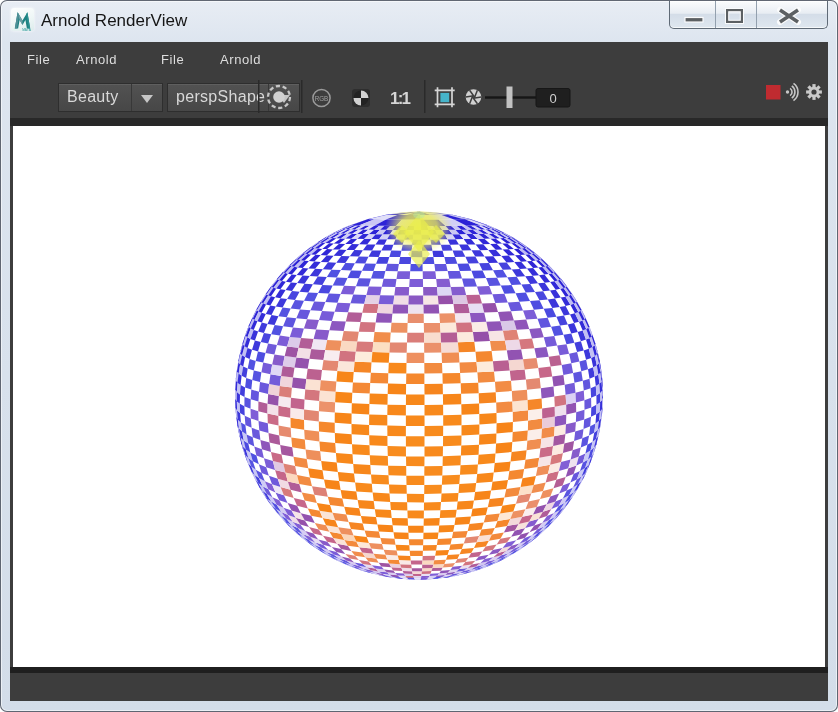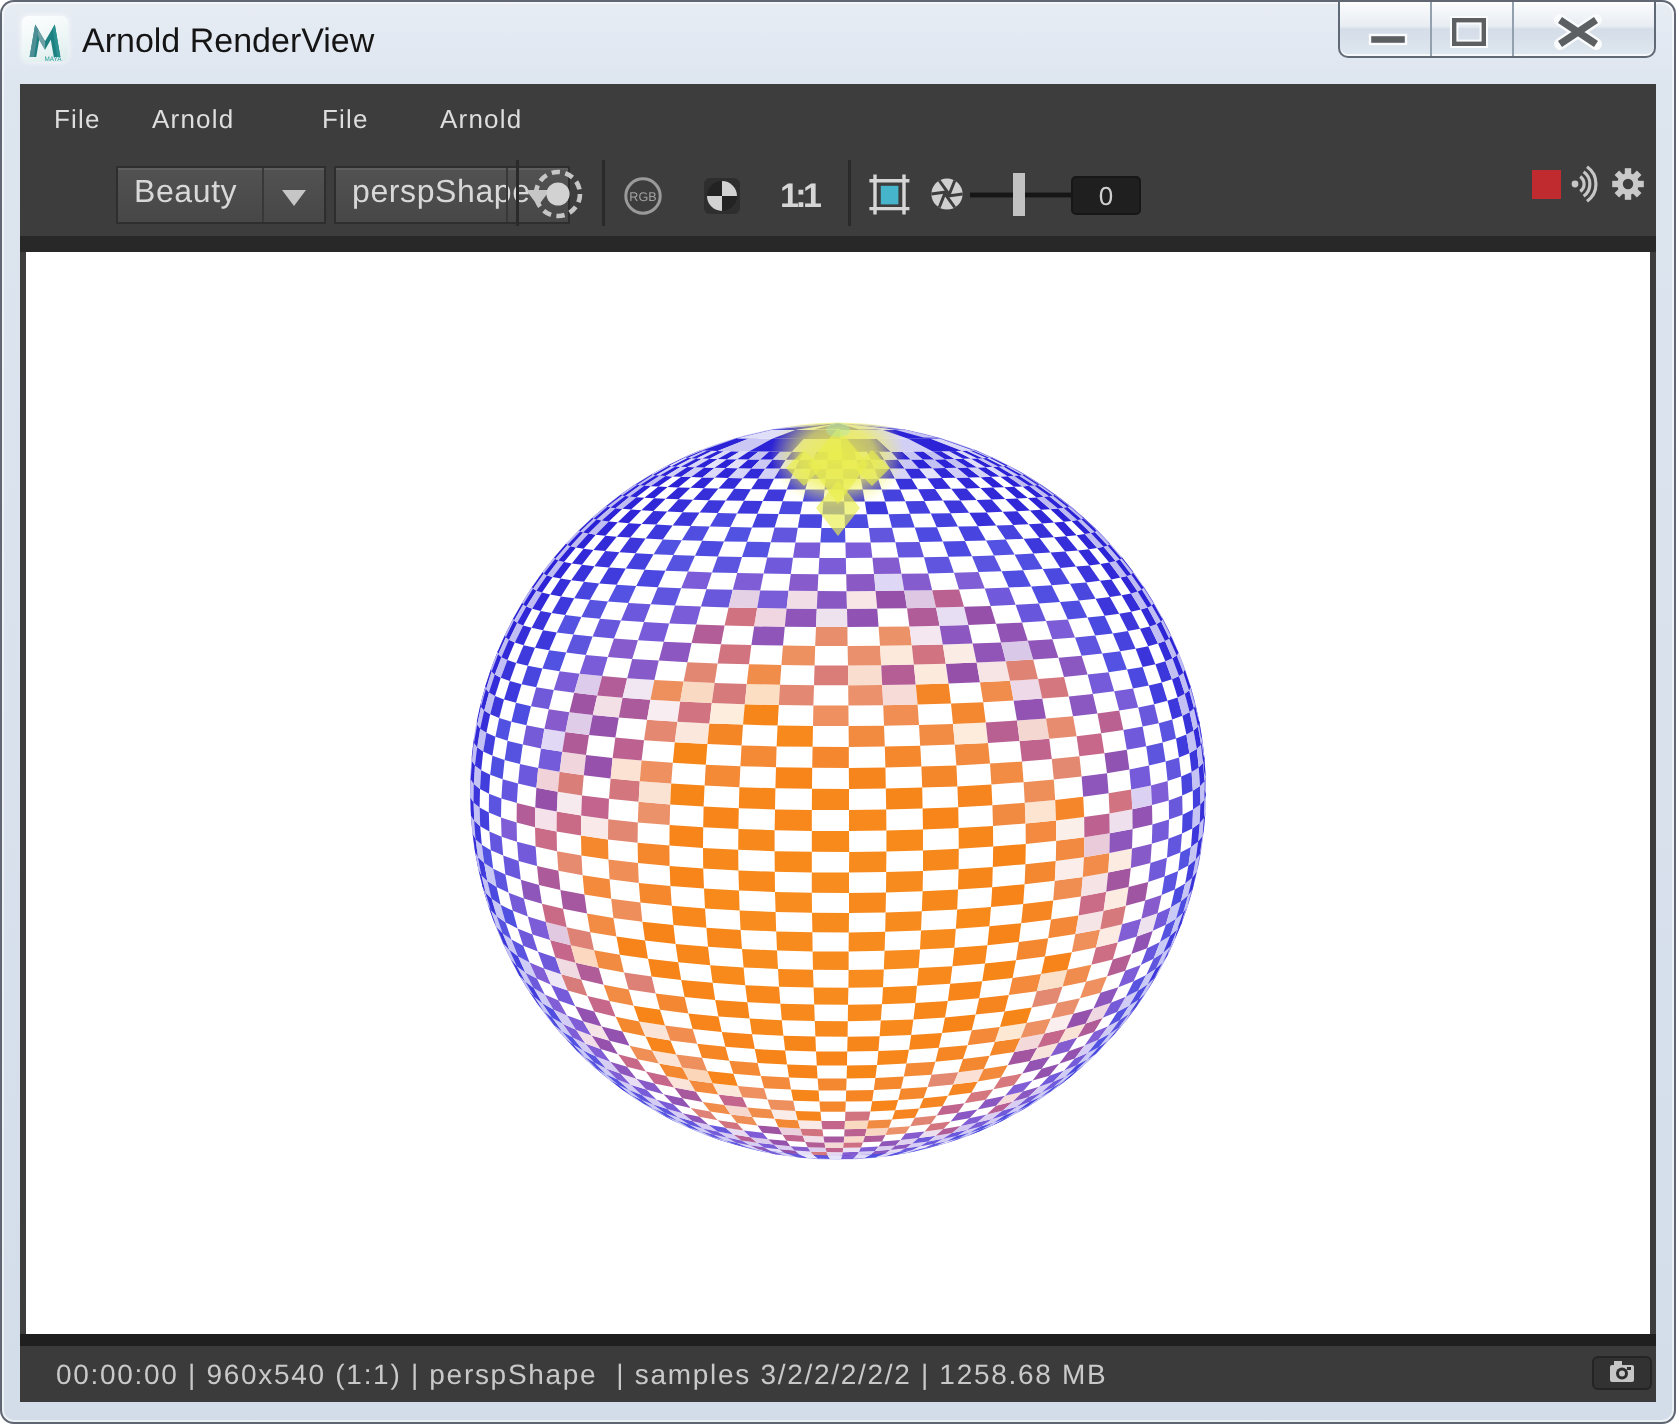--- a/index.html
+++ b/index.html
@@ -66,21 +66,21 @@
       <span class="mi" style="left:151px">File</span>
       <span class="mi" style="left:210px">Arnold</span>
     </div>
     <div id="toolbar">
       <div class="drop" style="left:4px;width:105px">
         <span class="droptxt">Beauty</span>
         <div class="droparrow" style="width:31px">
             <div class="tri" style="left:9px;top:11px"></div>
           </div>
       </div>
-      <div class="drop" style="left:113px;width:118px">
+      <div class="drop" style="left:113px;width:133px">
         <span class="droptxt">perspShape</span>
         <div class="droparrow" style="width:31px">
             <div class="tri" style="left:9px;top:11px"></div>
           </div>
       </div>
       <svg width="818" height="76" style="position:absolute;left:0;top:0">
 
         <rect x="248" y="0" width="1.5" height="33" fill="#2a2a2a"></rect>
         <rect x="291" y="0" width="1.5" height="33" fill="#2a2a2a"></rect>
         <rect x="414" y="0" width="1.5" height="33" fill="#2a2a2a"></rect>
@@ -1326,26 +1326,14 @@
 <g clip-path="url(#sc)">
 <ellipse cx="406" cy="102" rx="34" ry="26" fill="url(#yg)"></ellipse>
 <polygon points="406,88 421,106 406,126 391,106" fill="#e9ed4e" fill-opacity="0.68"></polygon>
 <polygon points="406,114 417,128 406,142 395,128" fill="#e9ed4e" fill-opacity="0.68"></polygon>
 <polygon points="389,99 398,108 389,117 380,108" fill="#e9ed4e" fill-opacity="0.68"></polygon>
 <polygon points="423,99 432,108 423,117 414,108" fill="#e9ed4e" fill-opacity="0.68"></polygon>
 <ellipse cx="406" cy="89" rx="6" ry="3.5" fill="#b4e9a4" fill-opacity="0.45"></ellipse>
 </g>
 </svg></div>
   <div id="understrip"></div>
-    <div id="statusbar">
-      <span id="stattext">00:00:00 | 960x540 (1:1) | perspShape&nbsp; | samples 3/2/2/2/2/2 | 1258.68 MB</span>
-      <div id="cambtn">
-        <svg width="28" height="15" viewBox="0 0 28 15" style="position:absolute;left:0;top:0">
-          <rect x="8" y="3.5" width="12" height="8.5" rx="1" fill="#c6c6c6"></rect>
-          <rect x="10" y="1.5" width="4" height="3" fill="#c6c6c6"></rect>
-          <circle cx="14" cy="7.7" r="3" fill="#2e2e2e"></circle>
-          <circle cx="14" cy="7.7" r="1.5" fill="#c6c6c6"></circle>
-          <rect x="16.5" y="4.5" width="2" height="1.5" fill="#2e2e2e"></rect>
-        </svg>
-      </div>
-    </div>
   </div>
 </div>
 
 </body></html>

